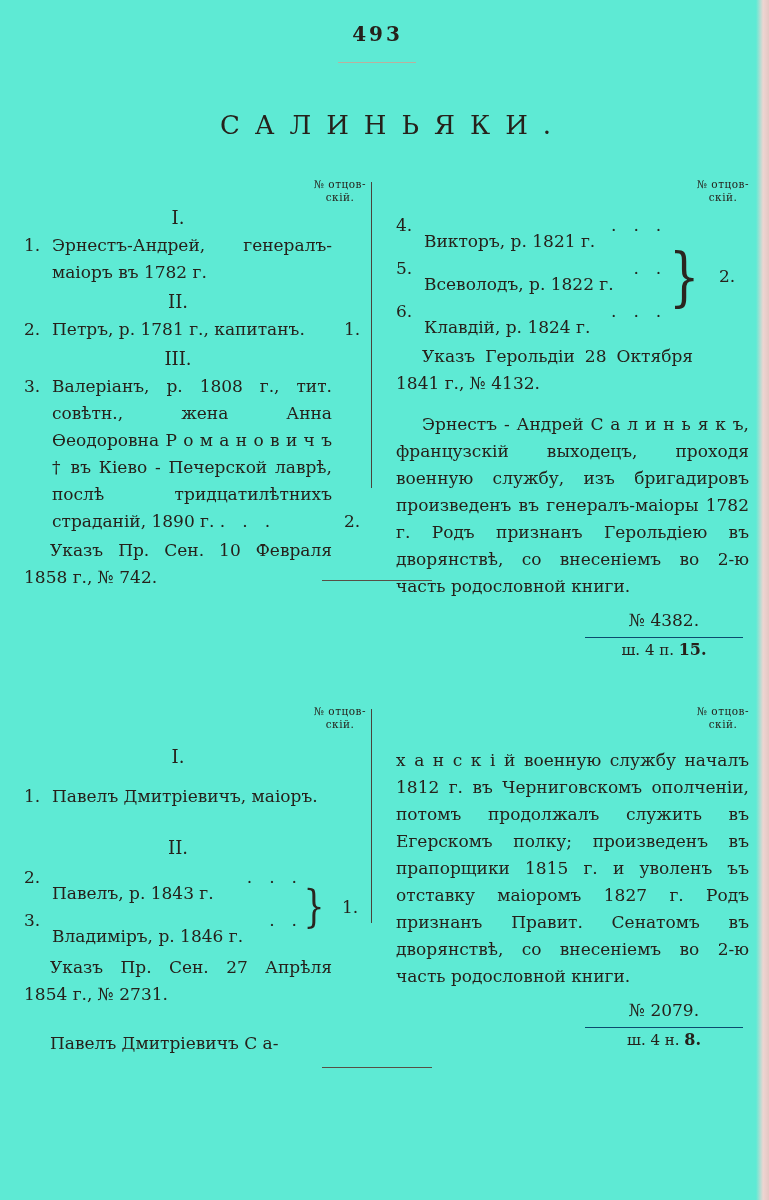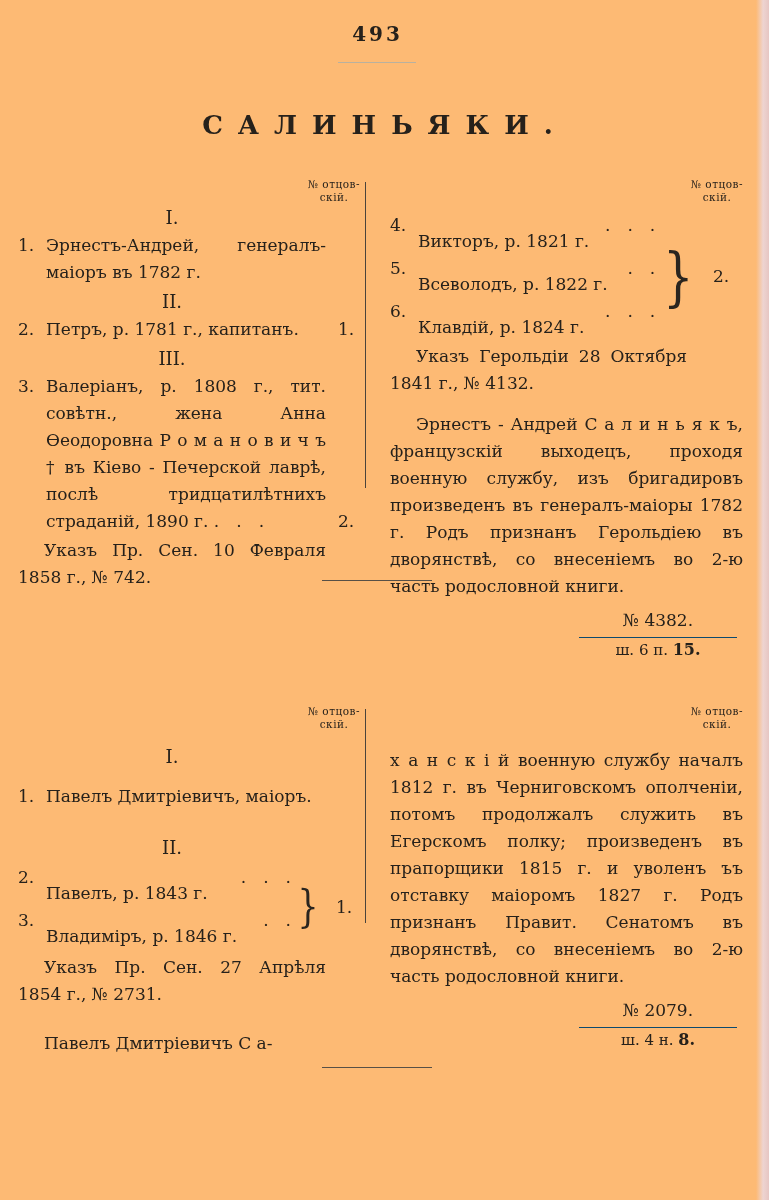--- a/index.html
+++ b/index.html
@@ -1,42 +1,42 @@
 <!DOCTYPE html>
 <html><head>
 <meta charset="utf-8">
 <style>
   html,body{margin:0;padding:0;background:#9a948a;}
   .paper{
     position:relative;
     width:769px;height:1200px;
-    background:#fdba74;
+    background:#5eead4;
     font-family:"DejaVu Serif","Liberation Serif",serif;
     color:#26211b;
     overflow:hidden;
   }
   .scan-edge{
     position:absolute;right:0;top:0;bottom:0;width:13px;
     background:linear-gradient(to right, rgba(238,212,209,0), #eed4d1 55%, #e6c6c3);
   }
   .page-num{
     position:absolute;top:22px;left:0;width:755px;
     text-align:center;font-size:20px;font-weight:bold;letter-spacing:3px;
   }
   .page-num-rule{
     position:absolute;top:62px;left:338px;width:78px;height:1px;background:#b9b19f;
   }
   .sec-title{
-    position:absolute;left:0;width:755px;text-align:center;
-    font-size:26px;font-weight:bold;letter-spacing:15px;text-indent:15px;
+    position:absolute;left:8px;width:755px;text-align:center;
+    font-size:26px;font-weight:normal;letter-spacing:15px;text-indent:15px;
     white-space:nowrap;
   }
   .title1{top:110px;}
   .title2{top:638px;}
-  .cols{position:absolute;left:18px;width:725px;display:flex;}
+  .cols{position:absolute;left:24px;width:725px;display:flex;}
   .cols1{top:178px;}
   .cols2{top:705px;}
   .col-left{width:348px;flex:none;position:relative;}
   .col-right{width:353px;flex:none;margin-left:24px;position:relative;}
   .col-header{
     position:absolute;top:0;font-size:10.5px;line-height:1.25;text-align:center;
     letter-spacing:0.5px;
   }
   .col-left .col-header{right:6px;}
   .col-right .col-header{right:0;}
@@ -143,21 +143,21 @@
               <span class="bl-dots">. . .</span>
             </div>
           </div>
           <div class="brace">}</div>
           <div class="b-father">2.</div>
         </div>
         <div class="decree">Указъ Герольдіи 28 Октября 1841 г., № 4132.</div>
         <div class="paragraph">Эрнестъ - Андрей С а л и н ь я к ъ, французскій выходецъ, проходя военную службу, изъ бригадировъ произведенъ въ генералъ-маіоры 1782 г. Родъ признанъ Герольдіею въ дворянствѣ, со внесеніемъ во 2-ю часть родословной книги.</div>
         <div class="ref">
           <div class="ref-num">№ 4382.</div>
-          <div class="ref-code"><span>ш. 6 п. </span><b>15.</b></div>
+          <div class="ref-code"><span>ш. 4 п. </span><b>15.</b></div>
         </div>
       </div>
     </div>
   </div>
 
   <div class="divider divider1"></div>
 
 
   <div class="cols cols2 s2">
 

